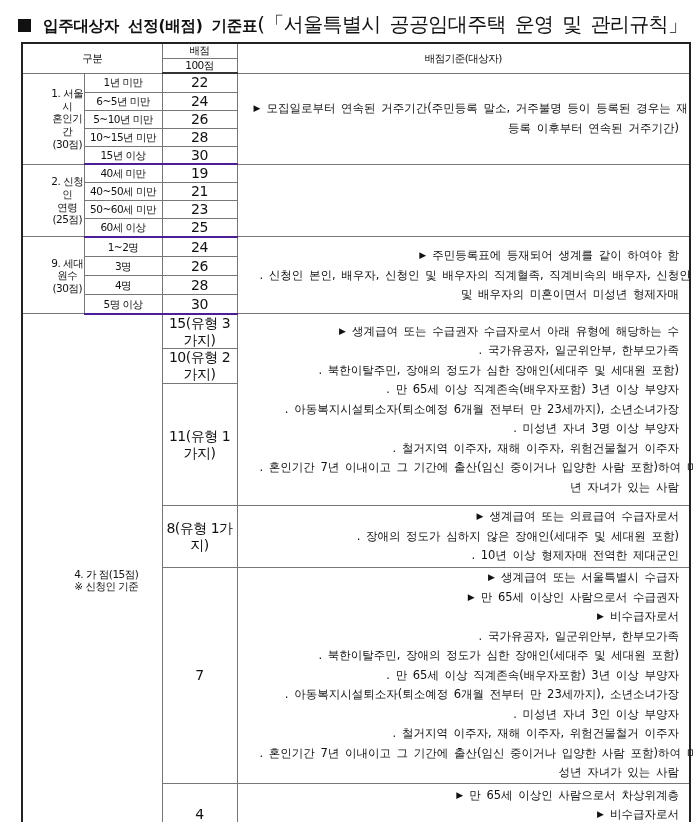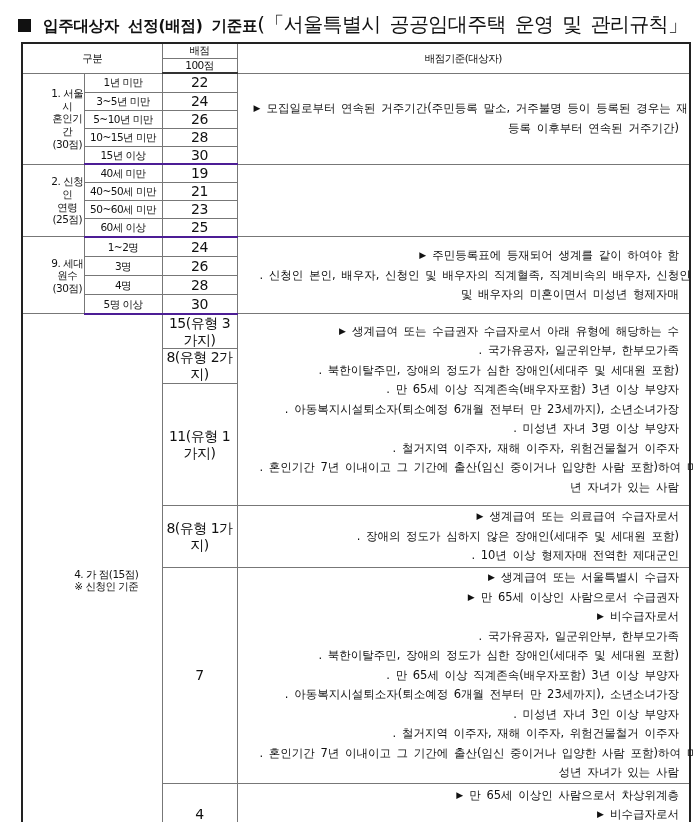--- a/index.html
+++ b/index.html
@@ -61,21 +61,21 @@
       <span>(30점)</span>
     </td>
     <td>1년 미만</td>
     <td class="score">22</td>
     <td rowspan="5" class="crit">
       <span class="line b">모집일로부터 연속된 거주기간(주민등록 말소, 거주불명 등이 등록된 경우는 재</span>
       <span class="line cont">등록 이후부터 연속된 거주기간)</span>
     </td>
   </tr>
   <tr style="height:18px">
-    <td>3~5년 미만</td>
+    <td>6~5년 미만</td>
     <td class="score">24</td>
   </tr>
   <tr style="height:18px">
     <td>5~10년 미만</td>
     <td class="score">26</td>
   </tr>
   <tr style="height:18px">
     <td>10~15년 미만</td>
     <td class="score">28</td>
   </tr>
@@ -145,21 +145,21 @@
       <span class="line d">북한이탈주민, 장애의 정도가 심한 장애인(세대주 및 세대원 포함)</span>
       <span class="line d">만 65세 이상 직계존속(배우자포함) 3년 이상 부양자</span>
       <span class="line d">아동복지시설퇴소자(퇴소예정 6개월 전부터 만 23세까지), 소년소녀가장</span>
       <span class="line d">미성년 자녀 3명 이상 부양자</span>
       <span class="line d">철거지역 이주자, 재해 이주자, 위험건물철거 이주자</span>
       <span class="line d">혼인기간 7년 이내이고 그 기간에 출산(임신 중이거나 입양한 사람 포함)하여 미성</span>
       <span class="line cont">년 자녀가 있는 사람</span>
     </td>
   </tr>
   <tr style="height:30px">
-    <td class="score">8(유형 2가지)</td>
+    <td class="score">10(유형 2가지)</td>
   </tr>
   <tr style="height:122px">
     <td class="score">11(유형 1가지)</td>
   </tr>
   <tr style="height:62px">
     <td class="score">8(유형 1가지)</td>
     <td class="crit">
       <span class="line b">생계급여 또는 의료급여 수급자로서</span>
       <span class="line d">장애의 정도가 심하지 않은 장애인(세대주 및 세대원 포함)</span>
       <span class="line d">10년 이상 형제자매 전역한 제대군인</span>

